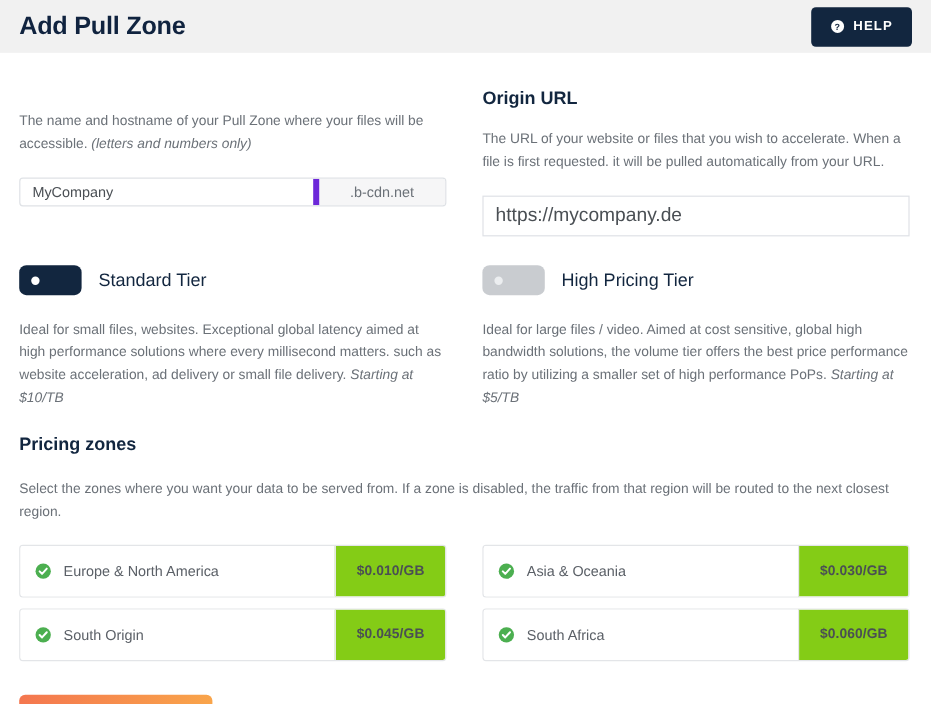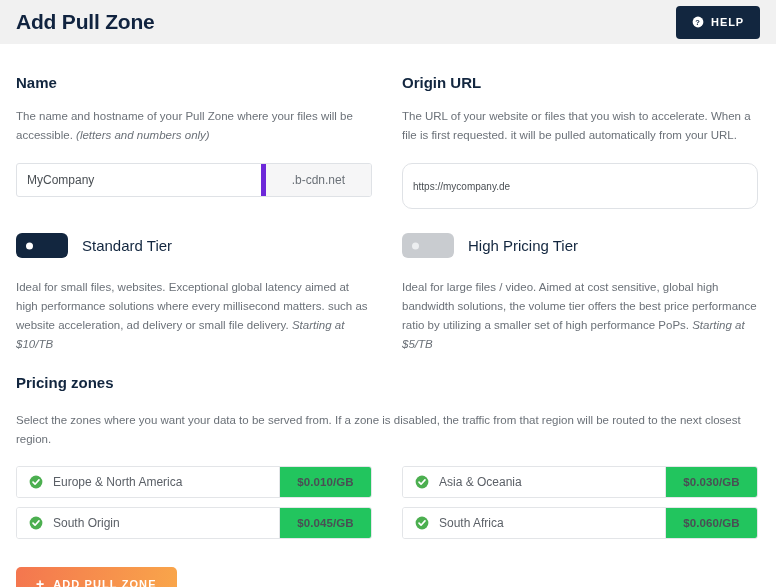--- a/index.html
+++ b/index.html
@@ -79,21 +79,21 @@
     font-size: 11.5px;
     line-height: 19px;
     color: #6b7178;
     margin: 0;
   }
   .help-text em { font-style: italic; }
 
   
   .input-group {
     display: flex;
-    height: 34px;
+    height: 24px;
     border: 1px solid #dfe2e6;
     border-radius: 3px;
     background: #fff;
     overflow: hidden;
   }
   .input-group input {
     flex: 1 1 auto;
     border: none;
     outline: none;
     padding: 0 10px;
@@ -108,25 +108,25 @@
     align-items: center;
     padding: 0 26px;
     background: #f6f6f7;
     border-left: 5px solid #6d28d9;
     font-size: 12px;
     color: #6b7178;
     white-space: nowrap;
   }
   .input-single {
     width: 100%;
-    height: 46px;
+    height: 34px;
     border: 1px solid #dfe2e6;
-    border-radius: 10px;
+    border-radius: 0;
     padding: 0 10px;
-    font-size: 10px;
+    font-size: 16px;
     color: #4a4f54;
     font-family: "Liberation Sans", sans-serif;
     outline: none;
     background: #fff;
   }
 
   
   .tier-head {
     display: flex;
     align-items: center;
@@ -164,21 +164,21 @@
   .zone-grid {
     display: flex;
     gap: 30px;
     flex-wrap: wrap;
   }
   .zone-col { width: 356px; flex: 0 0 356px; }
 
   .zone-row {
     display: flex;
     align-items: stretch;
-    height: 32px;
+    height: 44px;
     border: 1px solid #e3e5e8;
     border-radius: 3px;
     background: #ffffff;
     margin-bottom: 9px;
     cursor: pointer;
     overflow: hidden;
   }
   .zone-name {
     flex: 1 1 auto;
     display: flex;
@@ -194,21 +194,21 @@
     height: 14px;
     flex: 0 0 14px;
     line-height: 0;
   }
   .zone-price {
     display: flex;
     align-items: center;
     justify-content: center;
     width: 92px;
     flex: 0 0 92px;
-    background: #22c55e;
+    background: #84cc16;
     border-left: 1px solid #e3e5e8;
     font-size: 11.5px;
     font-weight: bold;
     color: #4a4f54;
     letter-spacing: 0.1px;
   }
 
   
   .submit-button {
     border: none;
@@ -247,21 +247,20 @@
     </span>
     <span>HELP</span>
   </button>
 </div>
 
 <div class="content">
 
   <div class="row" style="margin-top:31px;">
 
     <div class="col">
-      <h2 class="section-title">Name</h2>
       <p class="help-text" style="margin-top:17px;">
         <span>The name and hostname of your Pull Zone where your files will be accessible. </span><em>(letters and numbers only)</em>
       </p>
       <div class="input-group" style="margin-top:18px;">
         <input type="text" value="MyCompany" style="">
         <span class="input-suffix">.b-cdn.net</span>
       </div>
     </div>
 
     <div class="col">

